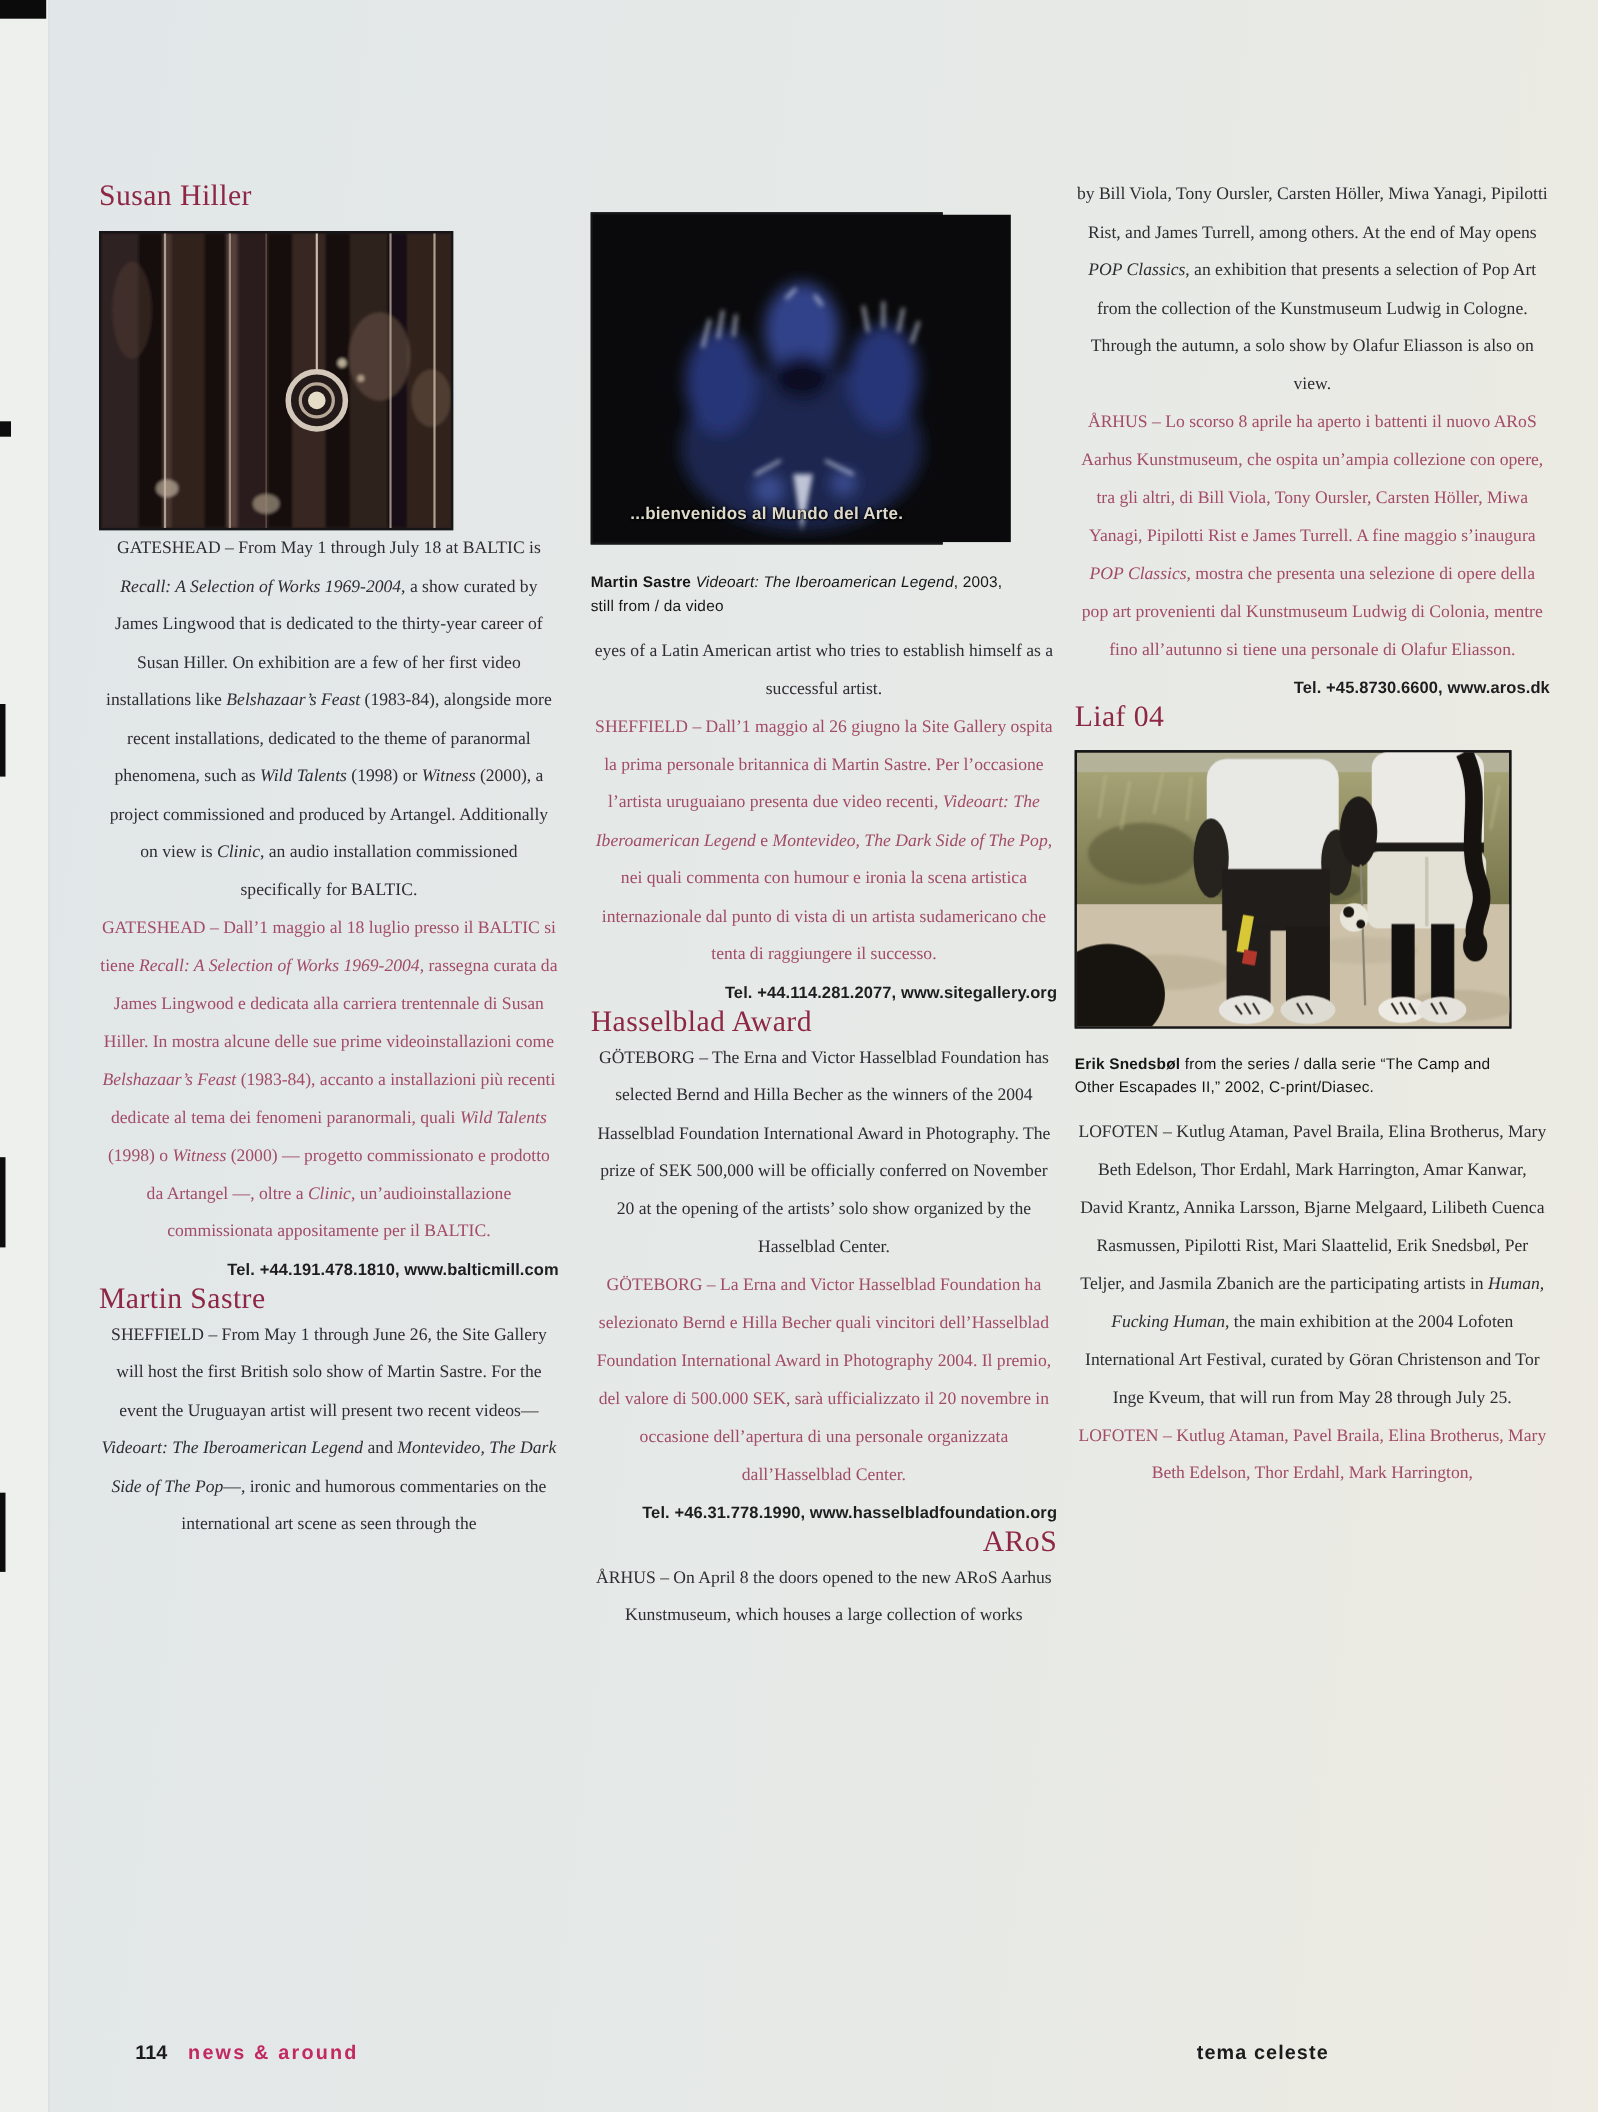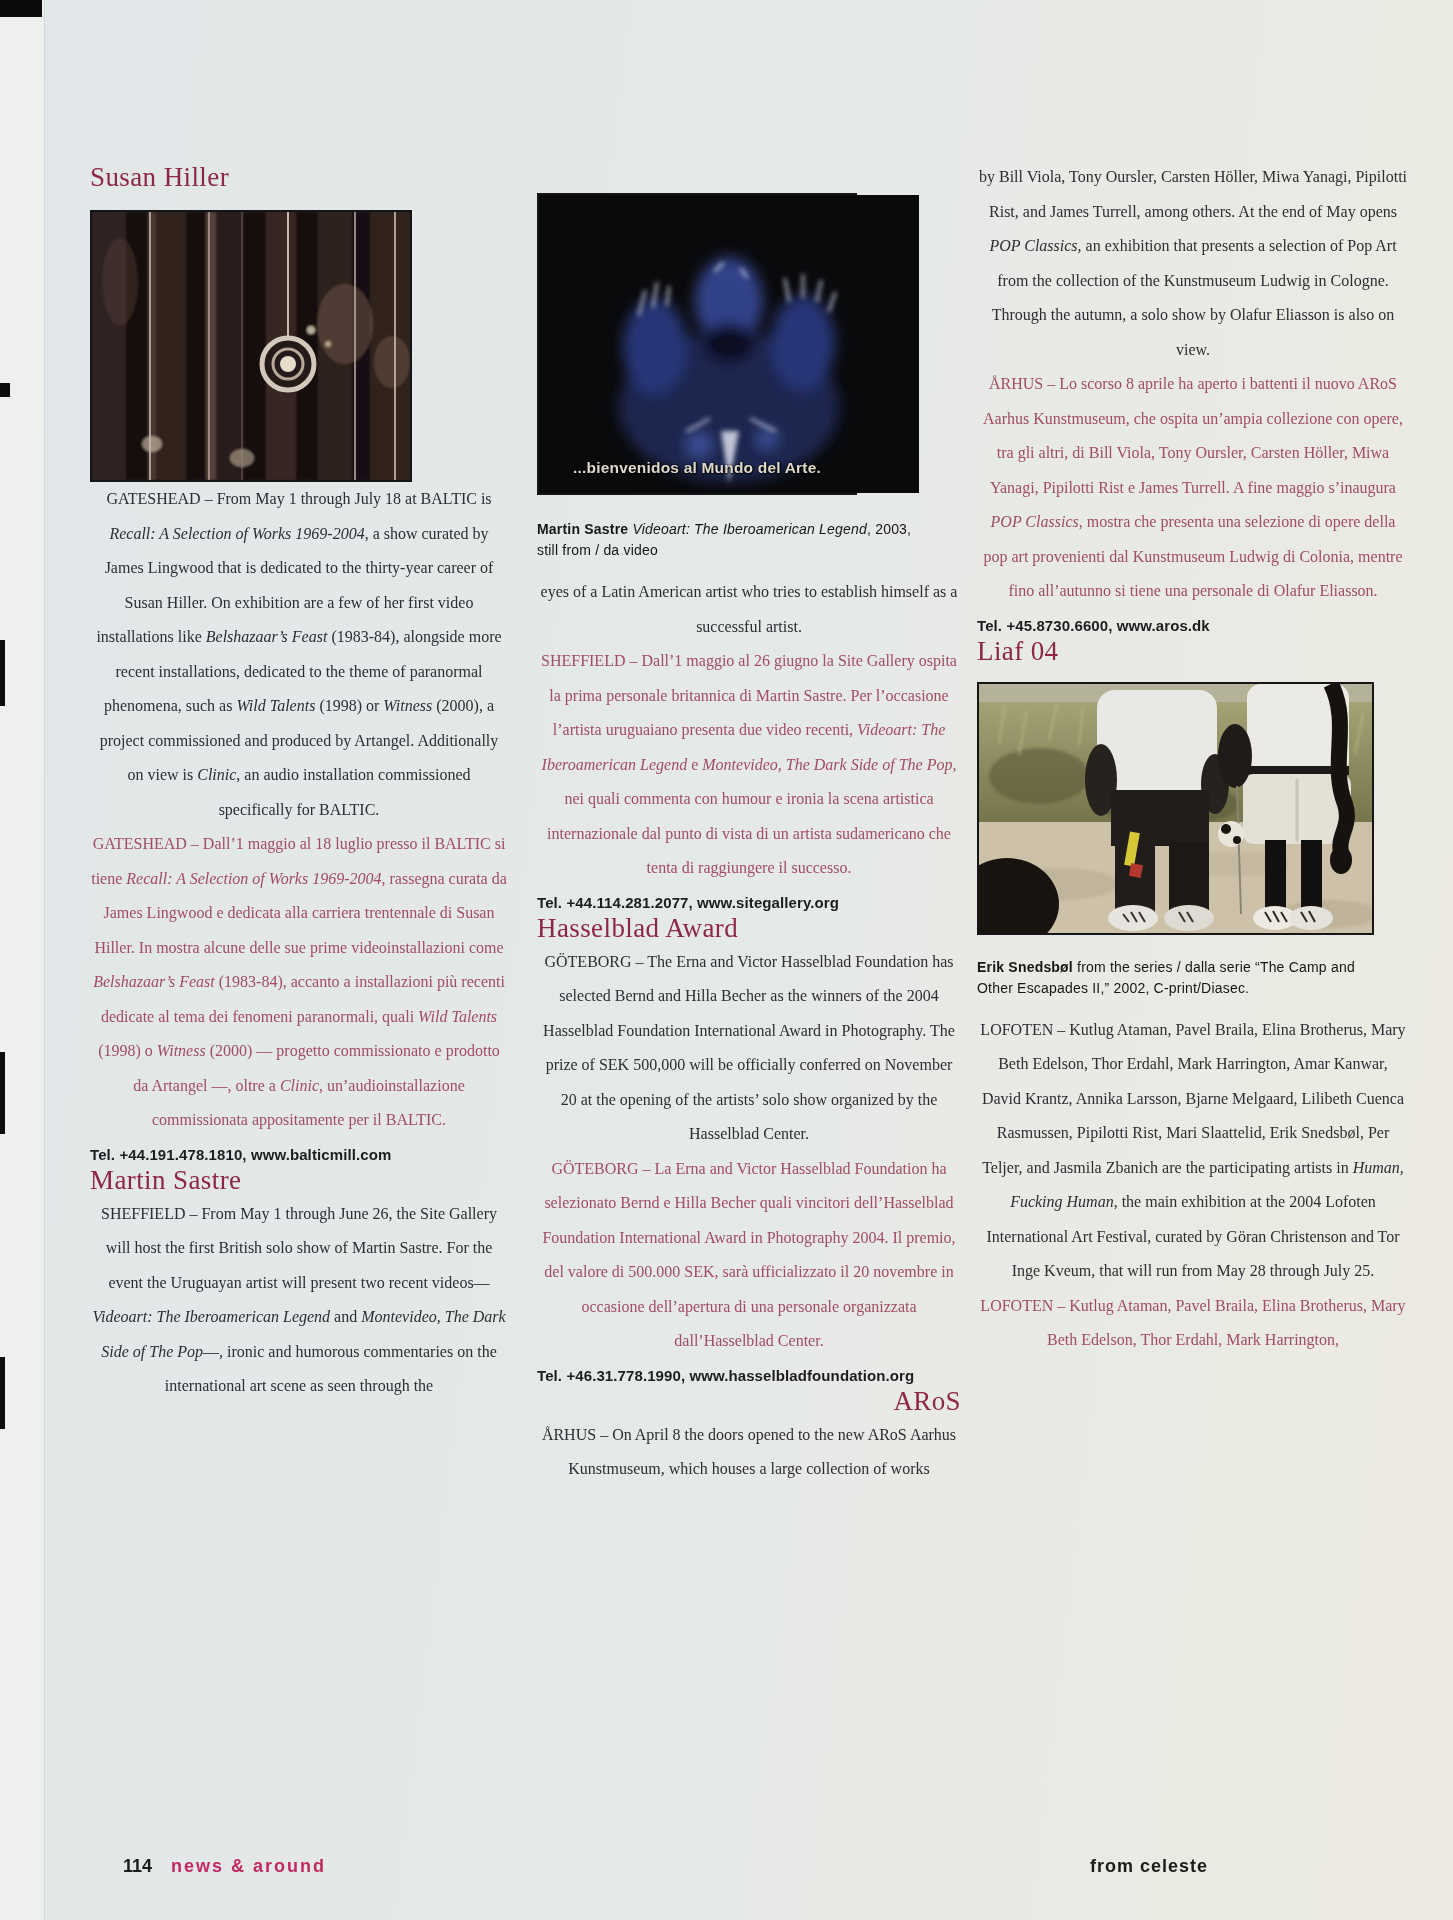--- a/index.html
+++ b/index.html
@@ -25,21 +25,21 @@
   #col3{left:977px;width:432px;}
 
   h2.section{
     margin:0;font-weight:normal;font-size:27px;line-height:34px;
     color:#8d2745;letter-spacing:.4px;
   }
   p.para{margin:0;font-size:16px;line-height:34.5px;color:#2e2d33;text-align:center;}
   p.para.it{color:#a24c67;}
   .tel{
     margin:8px 0 0 0;font-family:"Liberation Sans",sans-serif;
-    font-size:15px;font-weight:bold;color:#1d1d1f;letter-spacing:.1px;
+    font-size:15px;font-weight:bold;color:#1d1d1f;letter-spacing:.1px;text-align:right;
   }
   .caption{
     font-family:"Liberation Sans",sans-serif;font-size:14px;line-height:21px;
     color:#161616;letter-spacing:.2px;
   }
   .photo{display:block;border:2px solid #161618;background:#111;position:relative;box-sizing:border-box;}
   .photo svg{display:block;}
   #photo1{width:322px;height:272px;margin-top:16px;}
   #photo2{width:320px;height:302px;margin-top:33px;}
   #photo3{width:397px;height:253px;margin-top:14px;}
@@ -260,14 +260,14 @@
 
   <p class="caption cap3"><span style="font-weight: bold;">Erik Snedsbøl </span><span>from the series / dalla serie “The Camp and Other Escapades II,” 2002, C-print/Diasec.</span></p>
 
   <p class="para p-lofoten"><span>LOFOTEN – Kutlug Ataman, Pavel Braila, Elina Brotherus, Mary Beth Edelson, Thor Erdahl, Mark Harrington, Amar Kanwar, David Krantz, Annika Larsson, Bjarne Melgaard, Lilibeth Cuenca Rasmussen, Pipilotti Rist, Mari Slaattelid, Erik Snedsbøl, Per Teljer, and Jasmila Zbanich are the participating artists in </span><i>Human, Fucking Human</i><span>, the main exhibition at the 2004 Lofoten International Art Festival, curated by Göran Christenson and Tor Inge Kveum, that will run from May 28 through July 25.</span></p>
   <p class="para it"><span>LOFOTEN – Kutlug Ataman, Pavel Braila, Elina Brotherus, Mary Beth Edelson, Thor Erdahl, Mark Harrington,</span></p>
 </div>
 
 <div class="footer">
   <span class="page-num">114</span>
   <span class="section-label">news &amp; around</span>
-  <span class="magazine-name">from celeste</span>
+  <span class="magazine-name">tema celeste</span>
 </div>
 
 </body></html>

